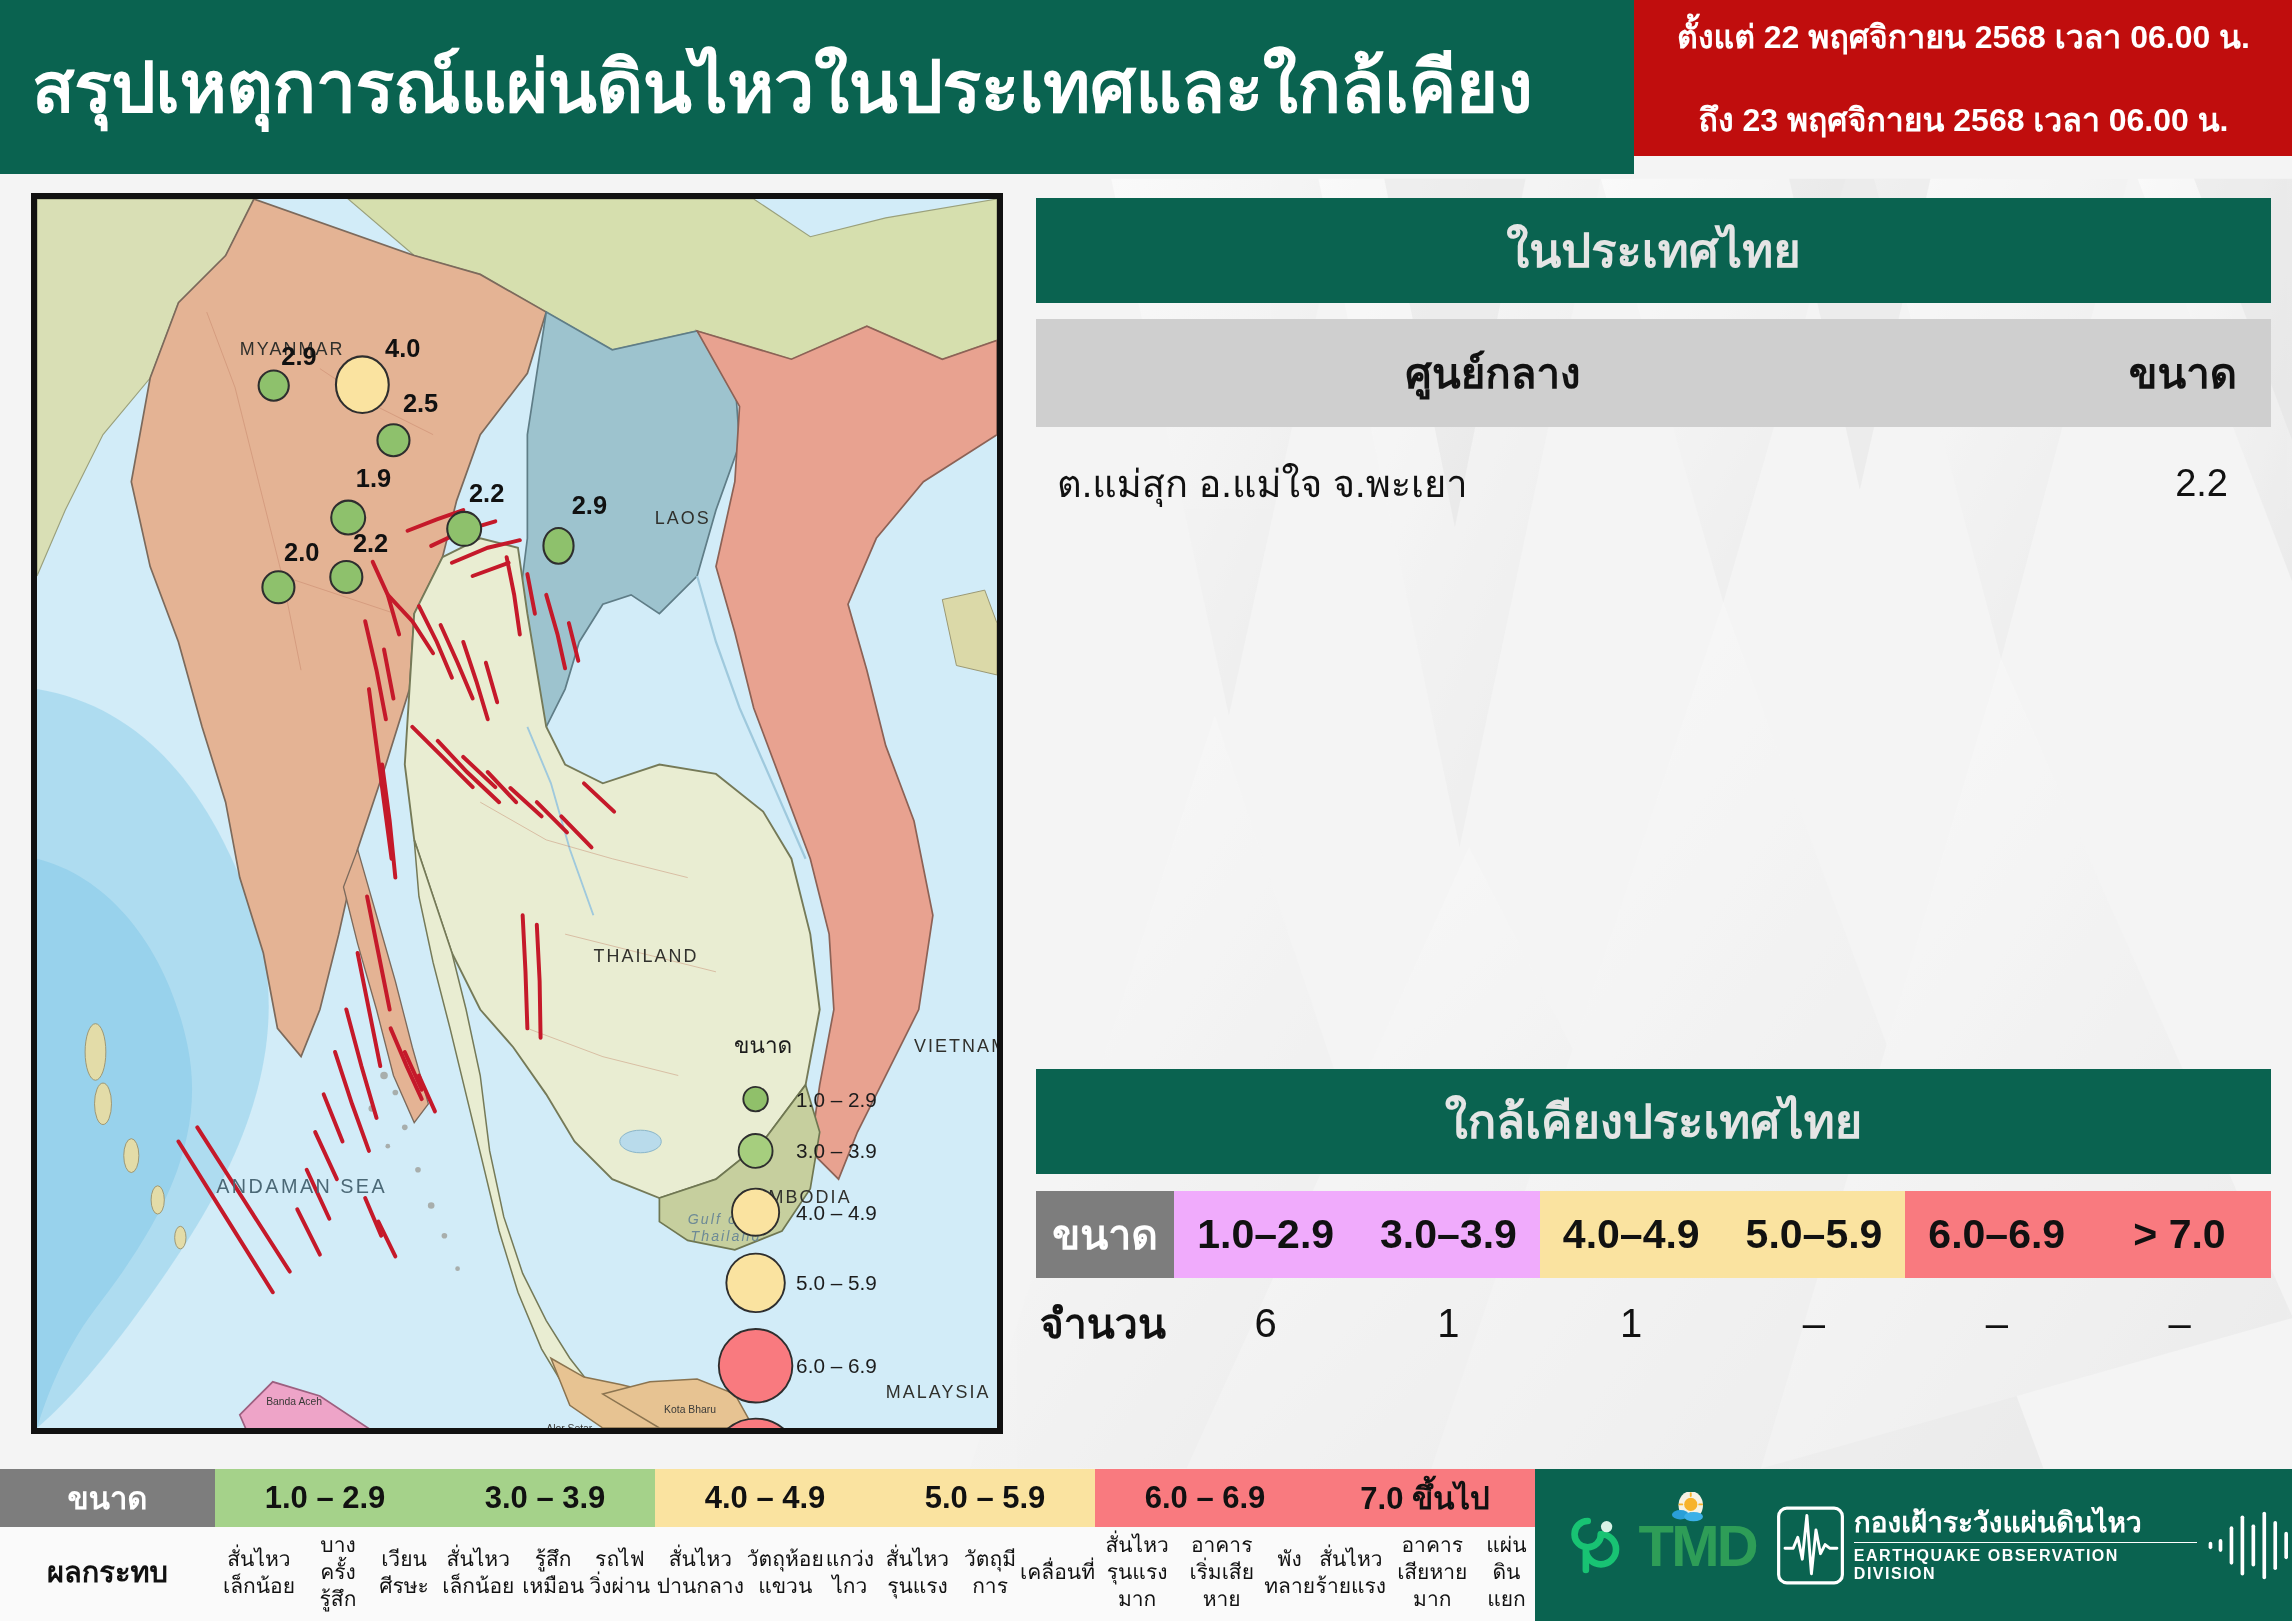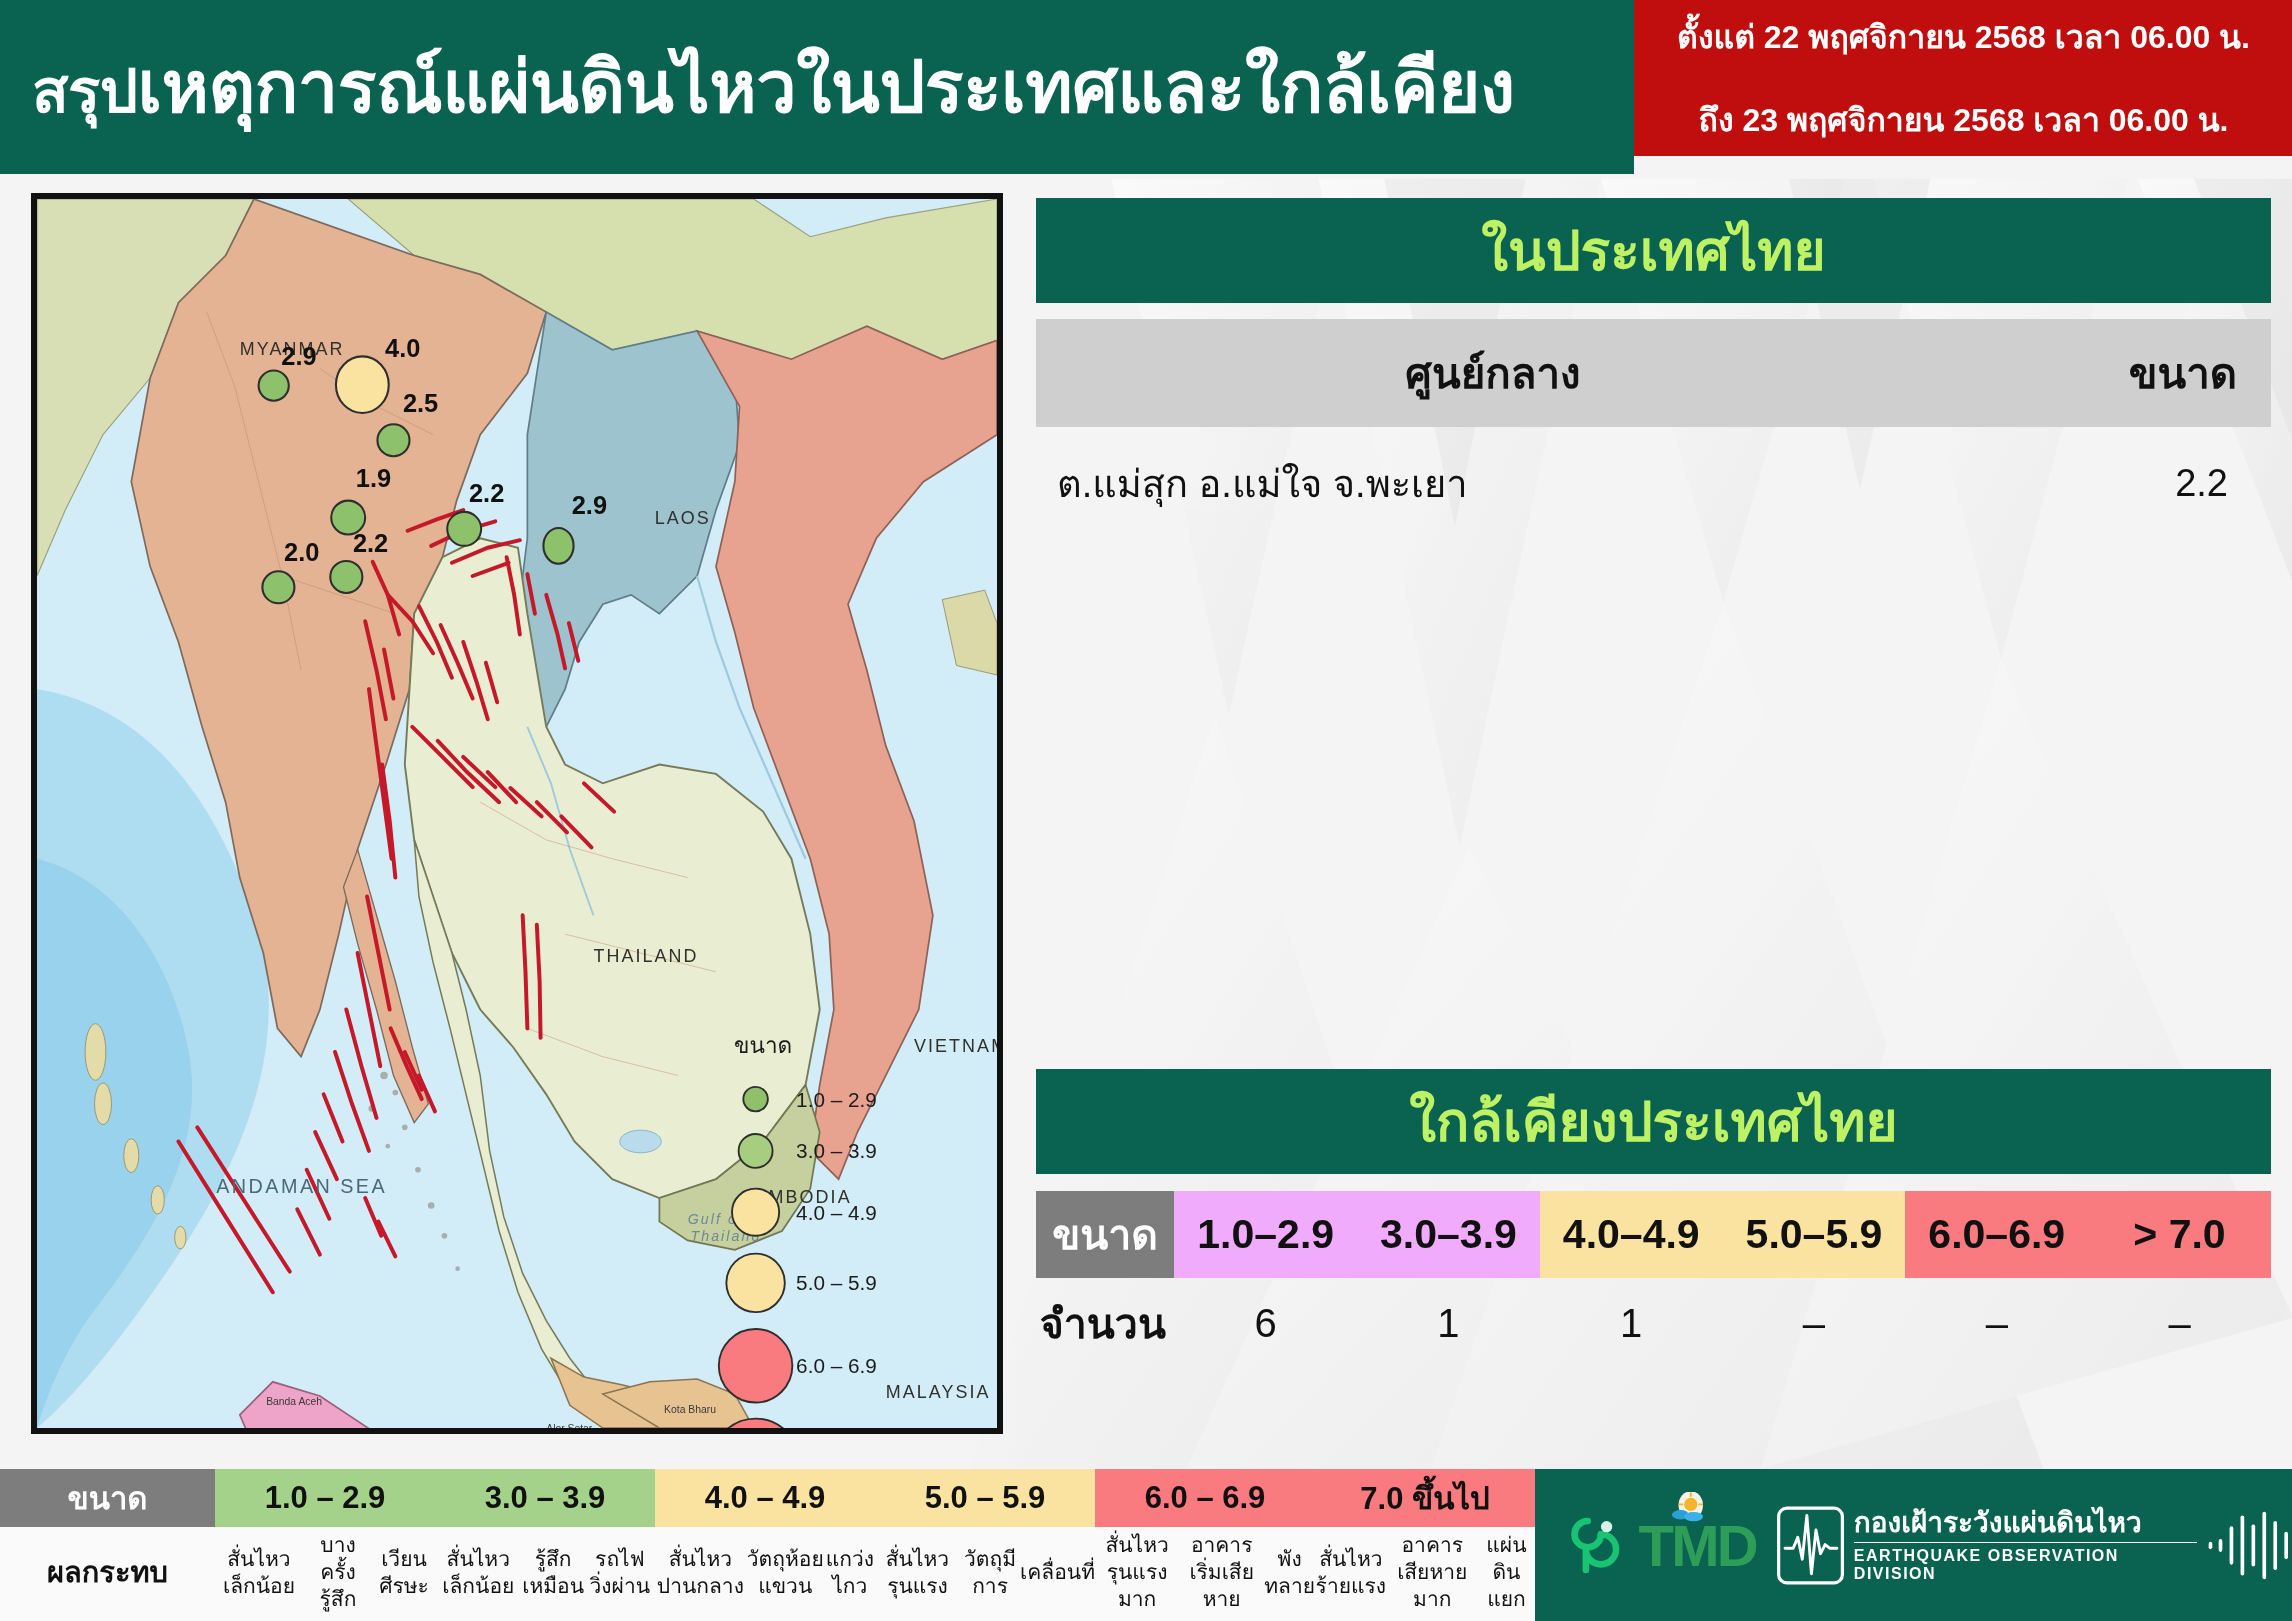--- a/index.html
+++ b/index.html
@@ -24,21 +24,21 @@
   
   #header { position:absolute; left:0; top:0; width:2293px; height:179px; z-index:5; }
   #header-title-bar {
     position:absolute; left:0; top:0; width:1634px; height:174px;
     background:#0a6350; display:flex; align-items:center;
   }
   #header-title {
     color:#ffffff; white-space:nowrap; padding-left:32px;
     font-size:72px; font-weight:700; line-height:1; letter-spacing:-0.5px;
   }
-  #header-title .lead { font-size:60px; font-weight:700; }
+  #header-title .lead { font-size:70px; font-weight:700; }
   #header-date-bar {
     position:absolute; left:1634px; top:0; width:659px; height:156px;
     background:#c00d0d; display:flex; flex-direction:column;
     align-items:center; justify-content:center; gap:32px;
   }
   .header-date-line {
     color:#ffffff; font-size:32px; font-weight:700; white-space:nowrap;
   }
 
   
@@ -69,23 +69,23 @@
   }
 
   
   .legend-title { font-size:24px; fill:#1c1c1c; font-weight:400; }
   .legend-text  { font-size:22px; fill:#1c1c1c; }
 
   
   #right-col { position:absolute; left:1036px; top:198px; width:1235px; z-index:4; }
 
   .section-banner {
-    background:#0a6350; color:#bef264; height:105px;
+    background:#0a6350; color:#e5e5e5; height:105px;
     display:flex; align-items:center; justify-content:center;
-    font-size:55px; font-weight:700;
+    font-size:47px; font-weight:700;
   }
 
   .th-table { width:100%; border-collapse:collapse; table-layout:fixed;margin-top:16px; }
   .th-table thead tr { background:#cfcfcf; }
   .th-table th {
     height:108px; font-size:42px; font-weight:700; color:#111;
   }
   .th-table th.col-center { text-align:center; width:74%; }
   .th-table th.col-mag    { text-align:right; width:26%; padding-right:34px; }
   .th-table td { height:113px; font-size:38px; color:#111; }

